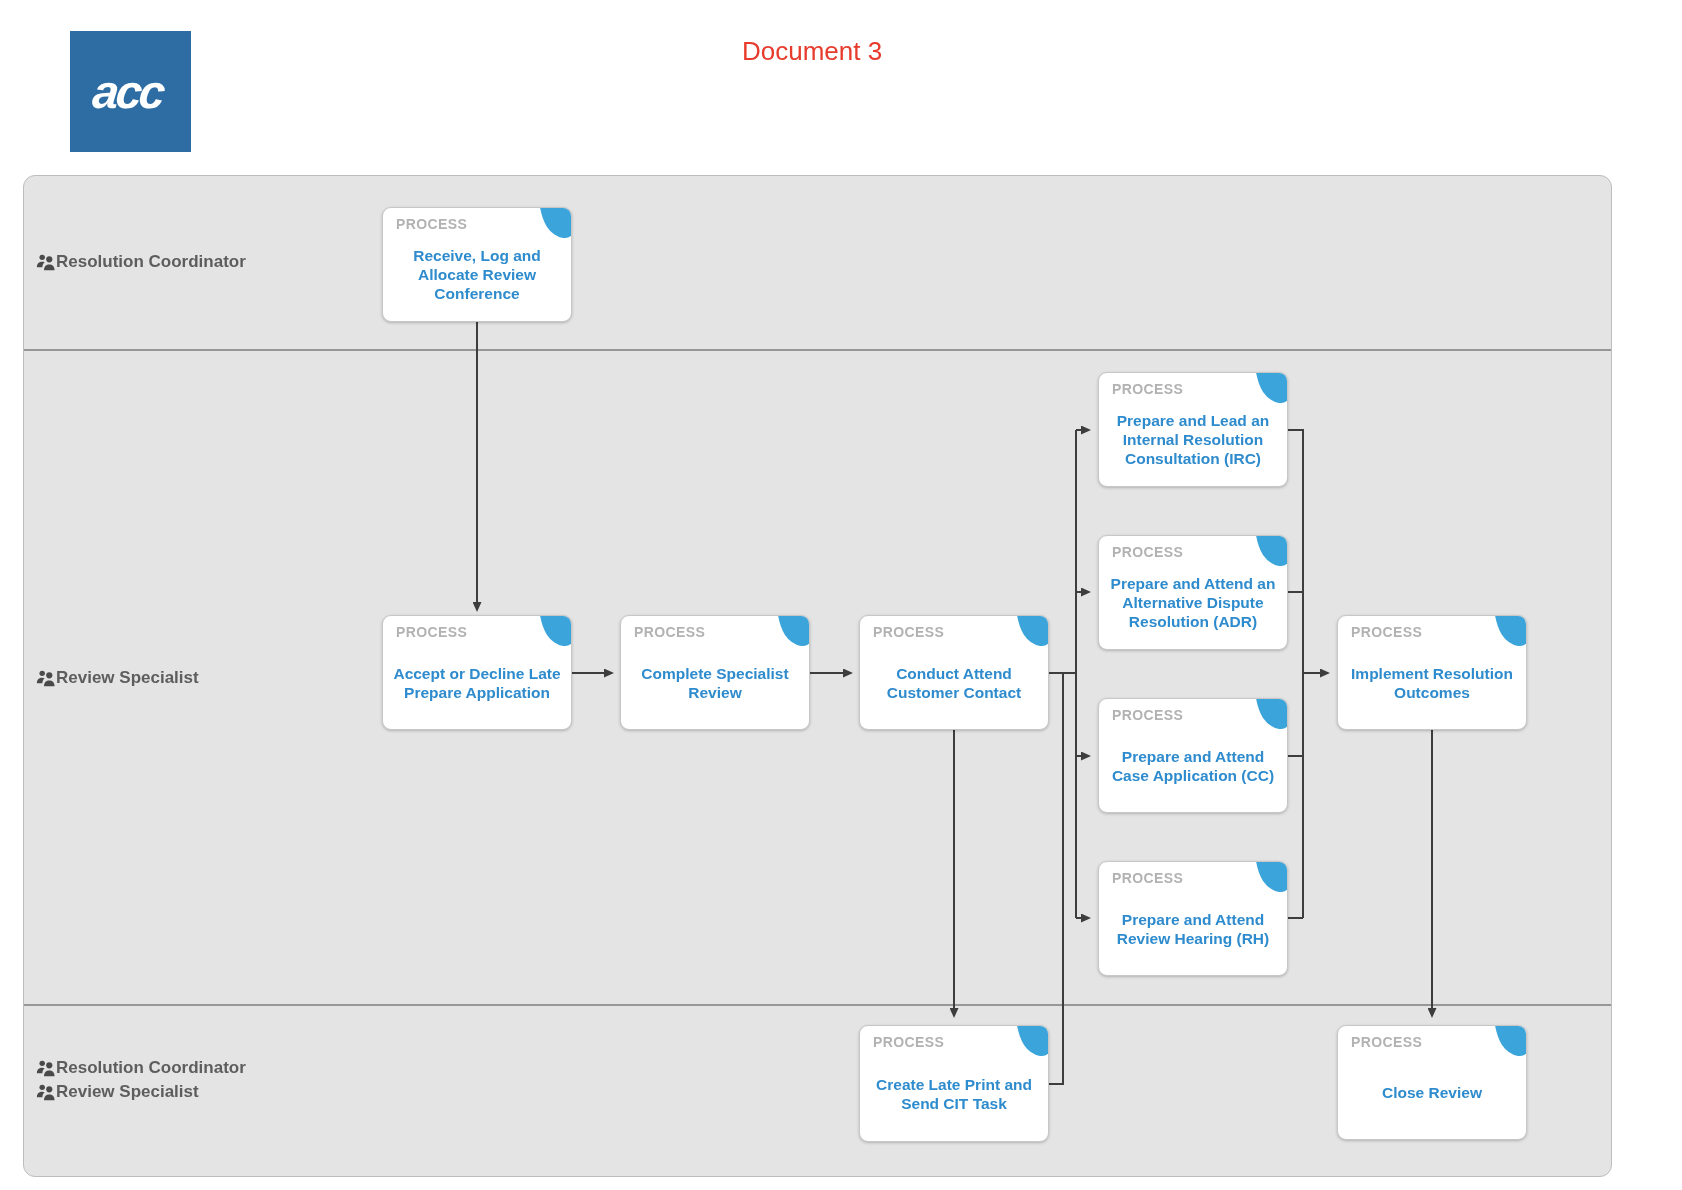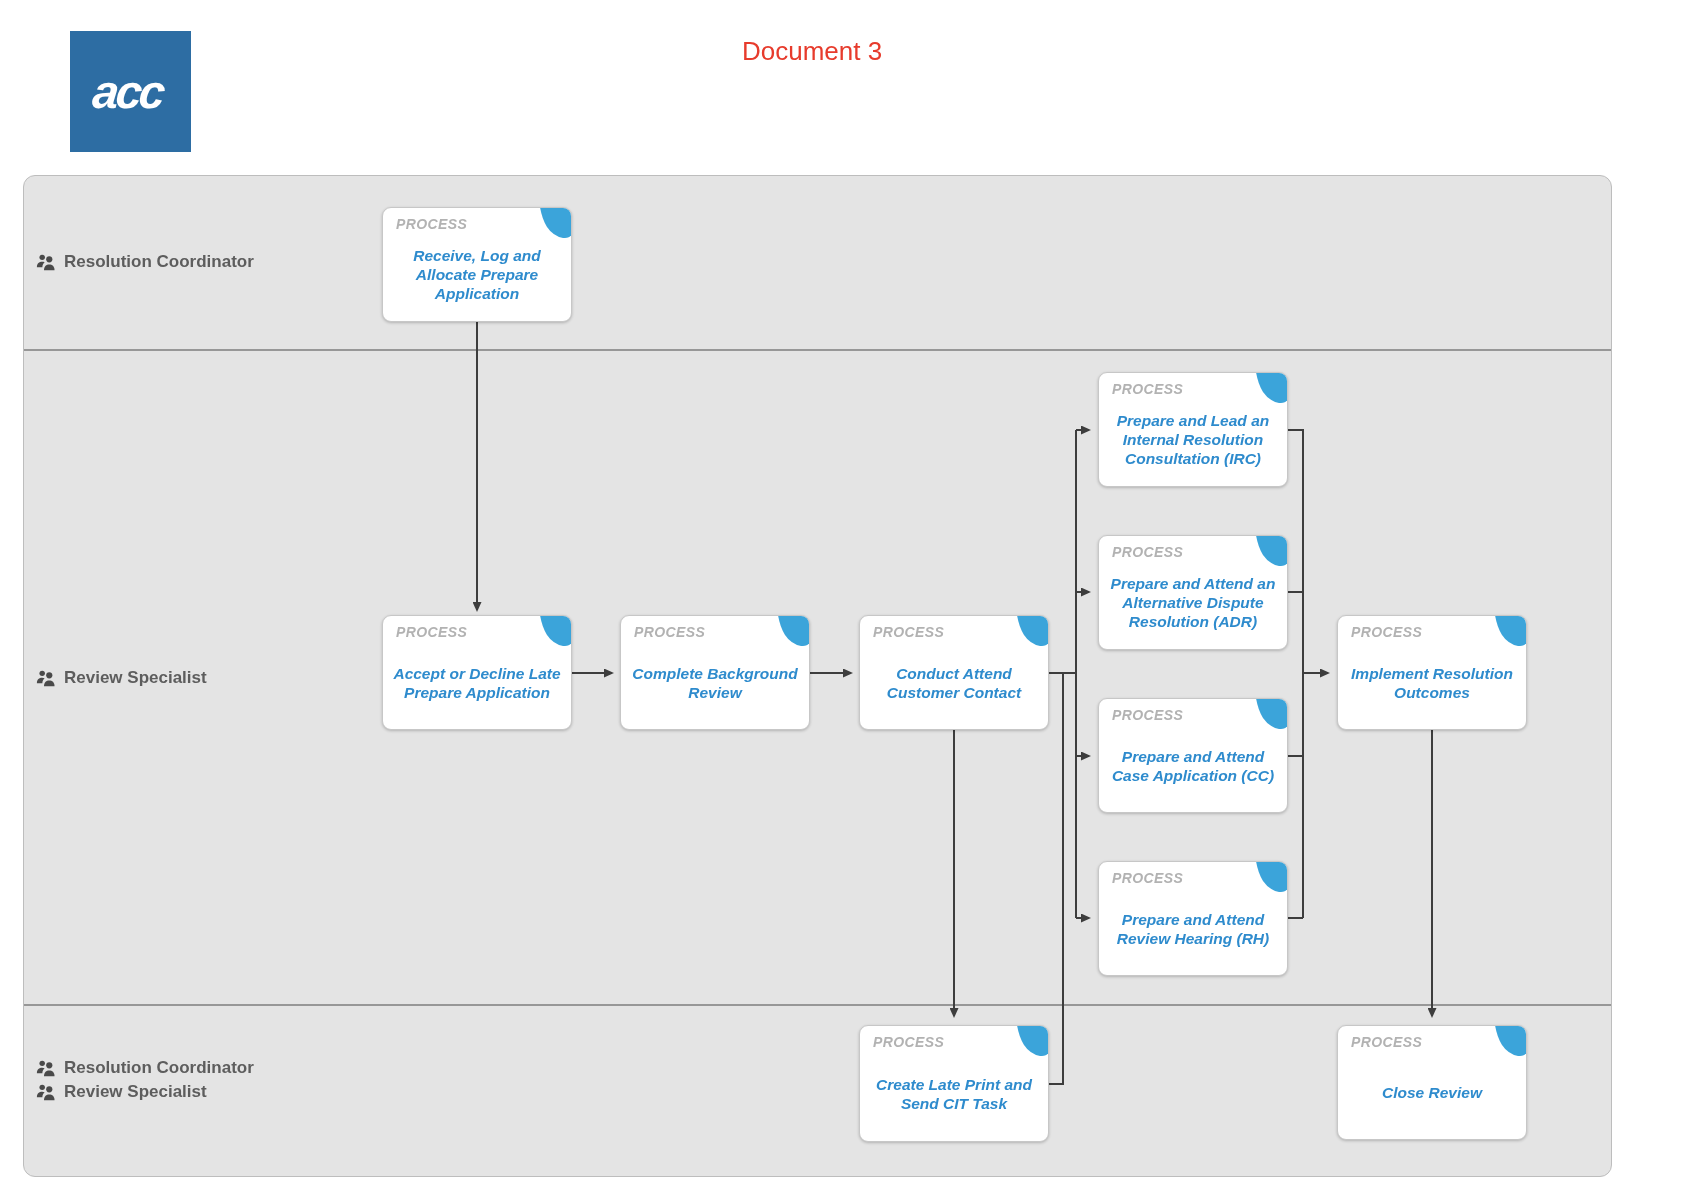--- a/index.html
+++ b/index.html
@@ -19,28 +19,28 @@
   .doc-title{
     position:absolute;left:742px;top:36px;font-size:26px;color:var(--title_red,#e73b2c);
   }
   
   .lanes{
     position:absolute;left:23px;top:175px;width:1587px;height:1000px;
     background:var(--lane_gray,#e4e4e4);border:1px solid #bdbdbd;border-radius:12px;
   }
   .lane-divider{position:absolute;left:0;width:100%;height:2px;background:#979797;}
   .lane-label{
-    position:absolute;display:flex;align-items:center;gap:8px;
+    position:absolute;display:flex;align-items:center;
     color:#5d5d5d;font-weight:bold;font-size:17px;white-space:nowrap;
   }
   .lane-label .ppl{display:inline-flex;width:20px;height:18px;}
   
   .card{
     position:absolute;width:190px;background:#fff;border:1px solid #c7c7c7;border-radius:9px;
-    box-shadow:0 1px 3px rgba(0,0,0,.22);overflow:hidden;box-sizing:border-box;cursor:pointer;font-style:italic;
+    box-shadow:0 1px 3px rgba(0,0,0,.22);overflow:hidden;box-sizing:border-box;cursor:pointer;
   }
   .card-header{
     position:absolute;top:8px;left:13px;color:#b2b2b2;font-weight:bold;font-size:14px;
     letter-spacing:.4px;
   }
   .dogear{position:absolute;top:-1px;right:-1px;width:38px;height:33px;}
   .card-title{
     position:absolute;left:0;top:0;right:0;bottom:0;
     display:flex;align-items:center;justify-content:center;text-align:center;
     padding:24px 5px 4px;box-sizing:border-box;
@@ -144,37 +144,37 @@
       <path d="M954 730 V1016" marker-end="url(#ah)"></path>
       <path d="M1432 730 V1016" marker-end="url(#ah)"></path>
     </g>
   </svg>
 
   <div class="card" style="left:382px;top:207px;height:115px">
     <span class="card-header">PROCESS</span>
     <span class="dogear"><svg viewBox="0 0 38 33" width="38" height="33">
           <path d="M6 0 H38 V24 Q38 32 29 31 Q19 29 13 20 Q8 12 6 0 Z" fill="#3ba4da"></path>
         </svg></span>
-    <div class="card-title">Receive, Log and Allocate Prepare Application</div>
+    <div class="card-title">Receive, Log and Allocate Review Conference</div>
   </div>
 
   <div class="card" style="left:382px;top:615px;height:115px">
     <span class="card-header">PROCESS</span>
     <span class="dogear"><svg viewBox="0 0 38 33" width="38" height="33">
           <path d="M6 0 H38 V24 Q38 32 29 31 Q19 29 13 20 Q8 12 6 0 Z" fill="#3ba4da"></path>
         </svg></span>
     <div class="card-title">Accept or Decline Late Prepare Application</div>
   </div>
 
   <div class="card" style="left:620px;top:615px;height:115px">
     <span class="card-header">PROCESS</span>
     <span class="dogear"><svg viewBox="0 0 38 33" width="38" height="33">
           <path d="M6 0 H38 V24 Q38 32 29 31 Q19 29 13 20 Q8 12 6 0 Z" fill="#3ba4da"></path>
         </svg></span>
-    <div class="card-title">Complete Background Review</div>
+    <div class="card-title">Complete Specialist Review</div>
   </div>
 
   <div class="card" style="left:859px;top:615px;height:115px">
     <span class="card-header">PROCESS</span>
     <span class="dogear"><svg viewBox="0 0 38 33" width="38" height="33">
           <path d="M6 0 H38 V24 Q38 32 29 31 Q19 29 13 20 Q8 12 6 0 Z" fill="#3ba4da"></path>
         </svg></span>
     <div class="card-title">Conduct Attend Customer Contact</div>
   </div>
 

